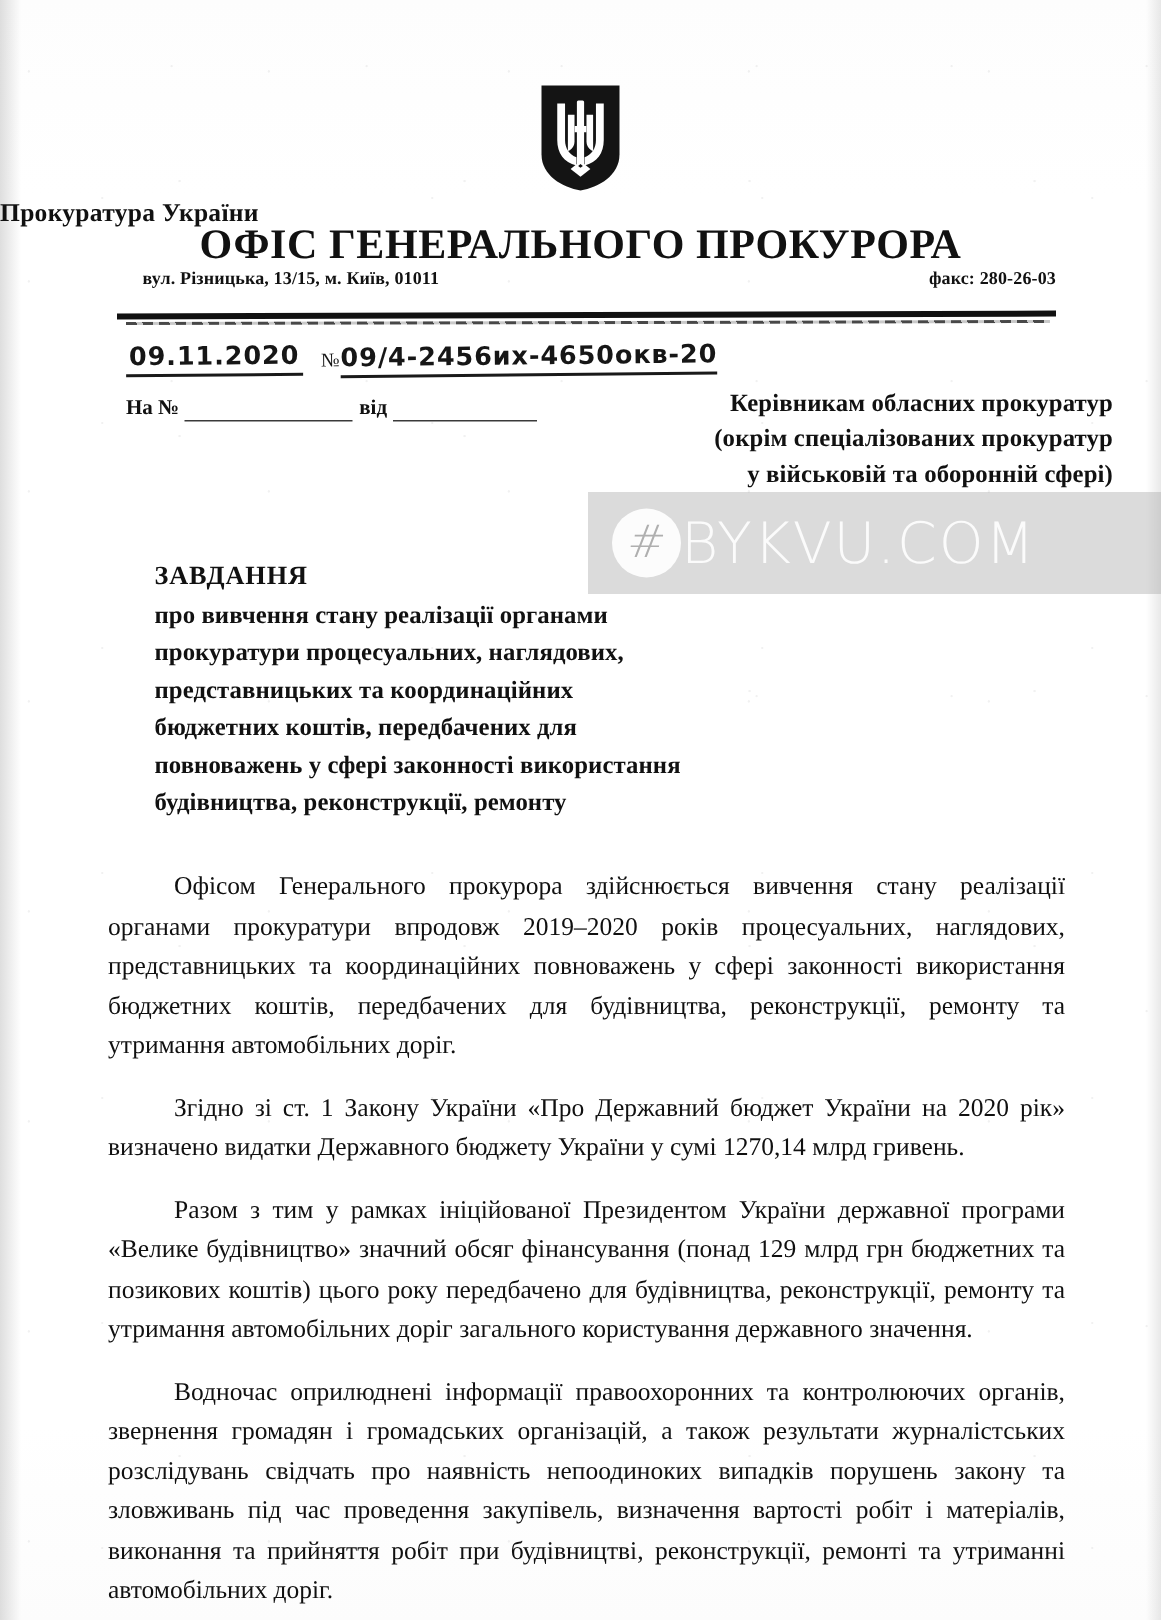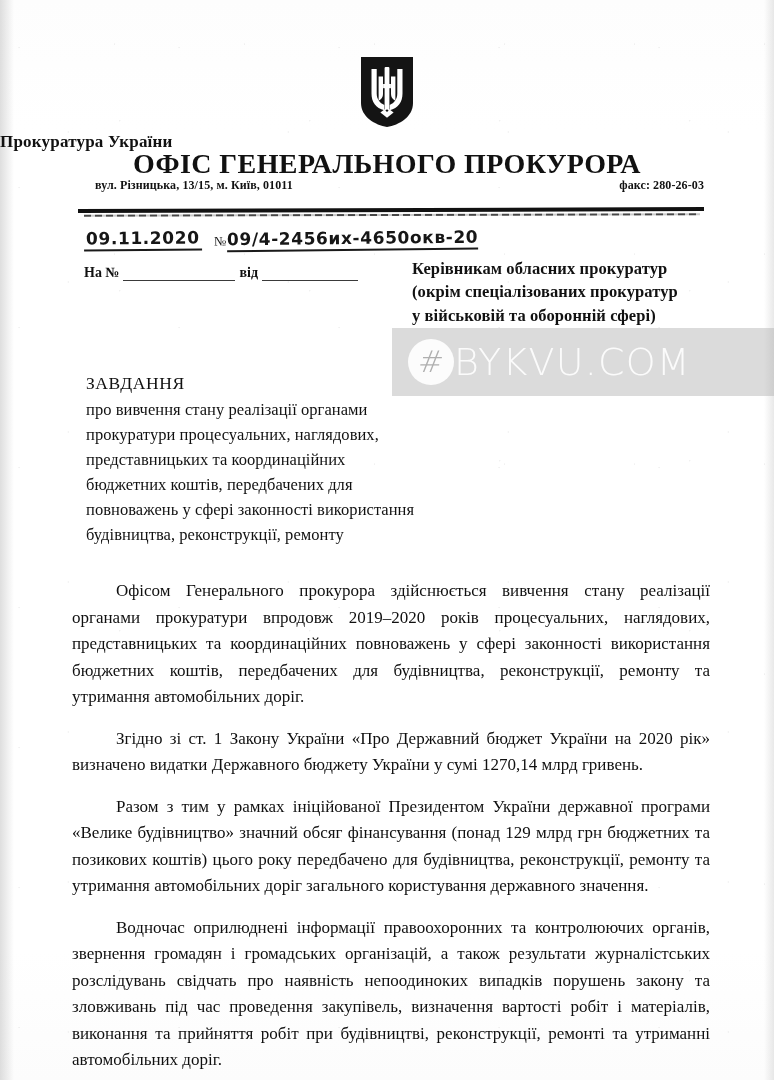--- a/index.html
+++ b/index.html
@@ -165,20 +165,21 @@
   .addressee {
     position: absolute;
     left: 412px;
     top: 257px;
     width: 330px;
     font-family: "Liberation Serif", serif;
     font-weight: bold;
     font-size: 16.5px;
     line-height: 1.42;
     letter-spacing: .1px;
+    text-align: right;
   }
 
   
   .watermark {
     position: absolute;
     left: 392px;
     top: 328px;
     width: 382px;
     height: 68px;
     background: rgba(170,170,170,.42);
@@ -214,25 +215,25 @@
     font-family: "DejaVu Sans", sans-serif;
     font-size: 38px;
     font-weight: 300;
     letter-spacing: 1.2px;
     white-space: nowrap;
   }
 
   
   .titleblock {
     position: absolute;
-    left: 86px;
+    left: 103px;
     top: 370px;
     width: 430px;
     font-family: "Liberation Serif", serif;
-    font-weight: normal;
+    font-weight: bold;
     font-size: 16.5px;
     line-height: 1.52;
     letter-spacing: .05px;
     z-index: 6;
   }
   .titleblock .hd {
     font-size: 17.5px;
     letter-spacing: .6px;
   }
 

